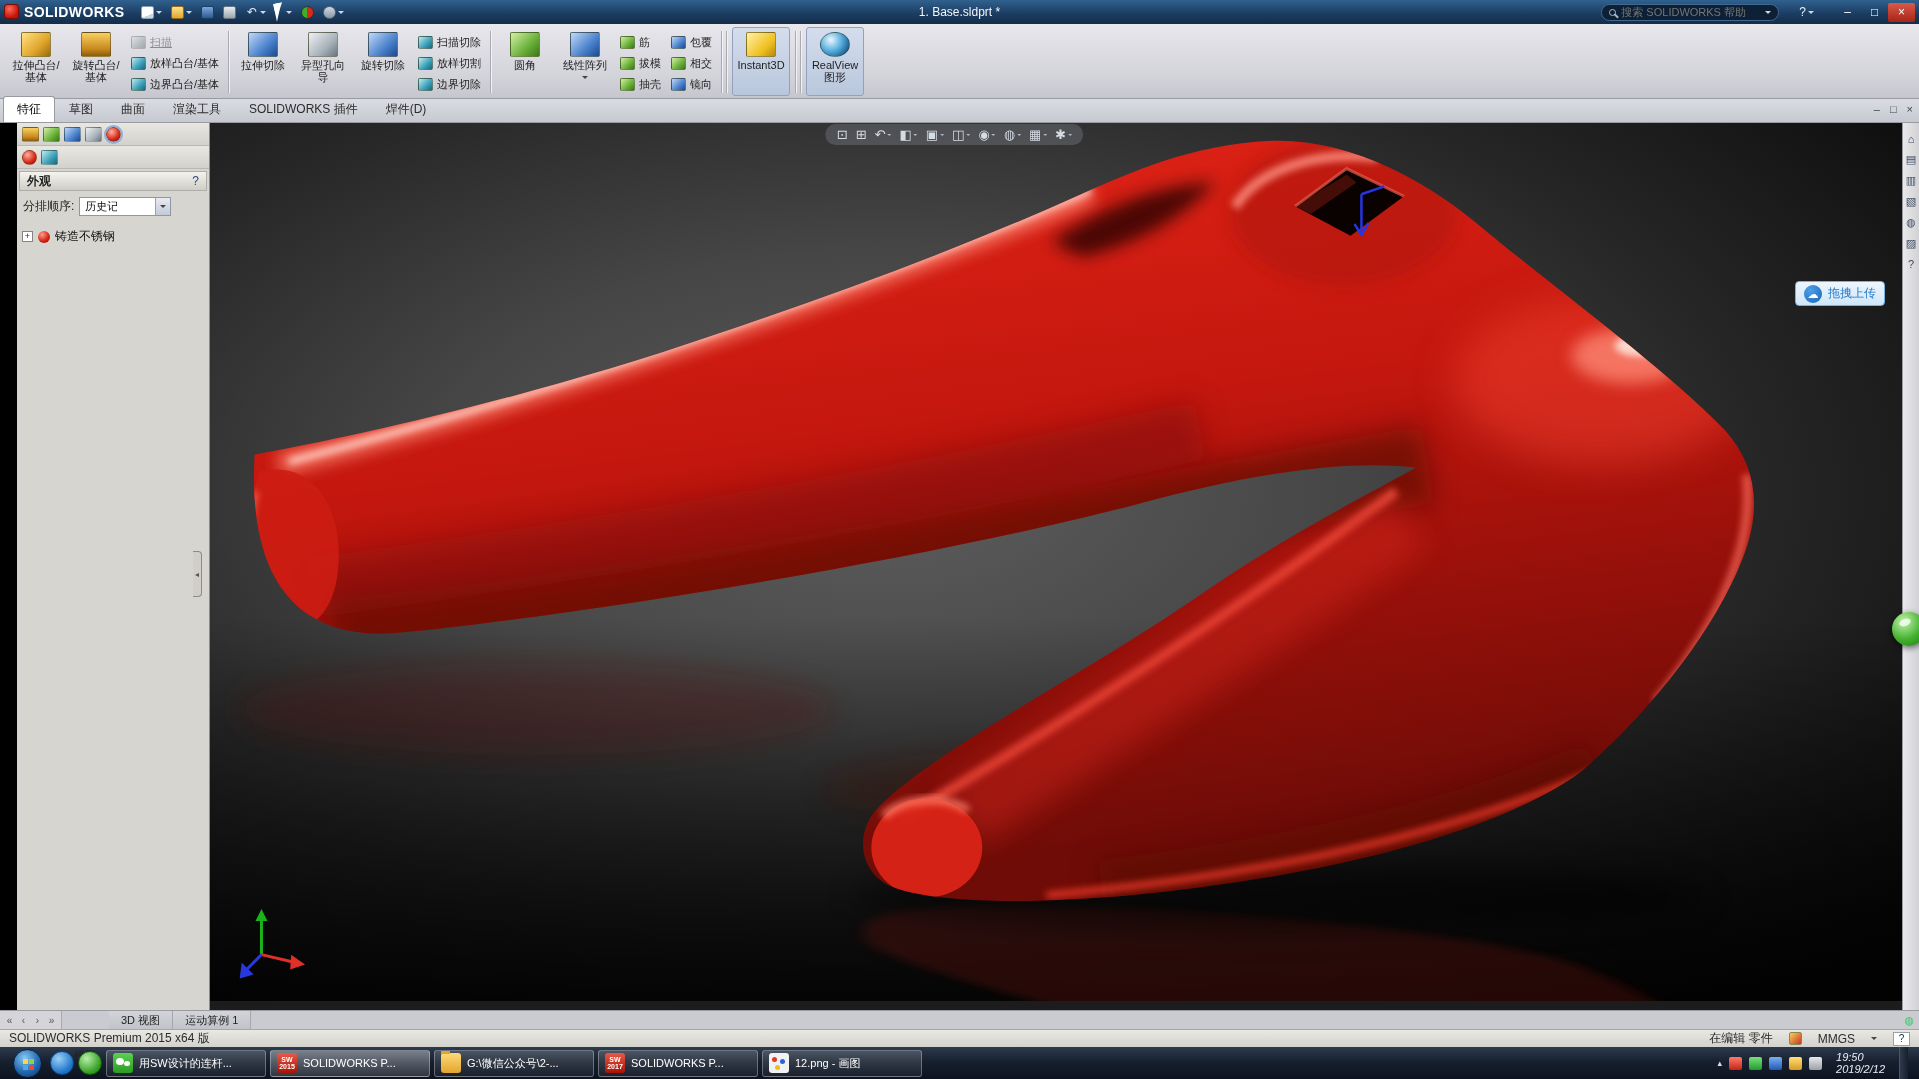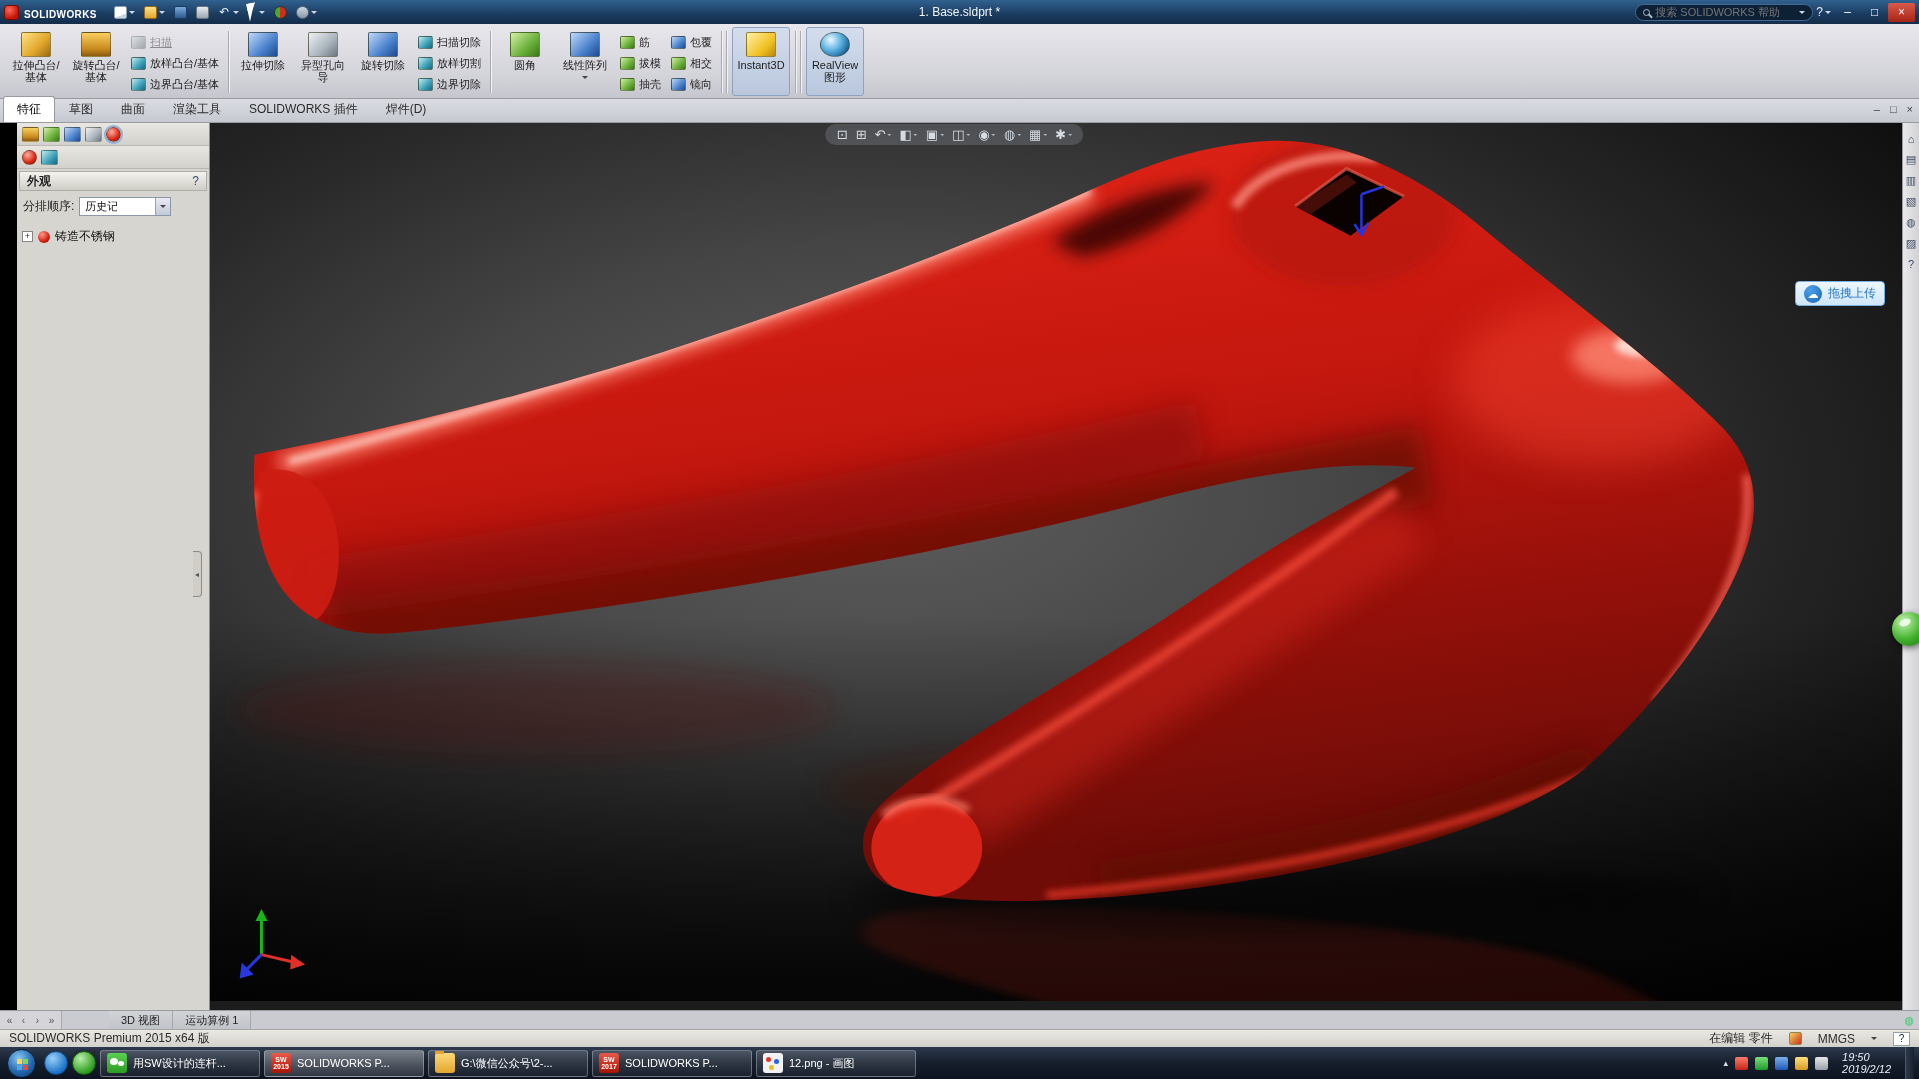--- a/index.html
+++ b/index.html
@@ -2,39 +2,39 @@
 <html><head>
 <meta charset="utf-8">
 <style>
   * { box-sizing: border-box; margin:0; padding:0; }
   html,body { width:1919px; height:1079px; overflow:hidden; background:#000;
     font-family:"Liberation Sans","DejaVu Sans",sans-serif; font-size:12px; user-select:none; }
 
   
   .titlebar { height:24px; background:linear-gradient(#30618f,#1c3e63 55%,#132c49);
     display:flex; align-items:center; padding:0 4px; color:#fff; position:relative; }
-  .logo { display:flex; align-items:flex-end; gap:5px; font-weight:bold; font-size:10px; letter-spacing:.4px; }
+  .logo { display:flex; align-items:flex-start; gap:5px; font-weight:bold; font-size:14px; letter-spacing:.4px; }
   .logo-mark { width:15px; height:15px; border-radius:3px;
     background:radial-gradient(circle at 35% 30%, #ff6a58, #c41408 70%); border:1px solid #7a0c04; }
   .tb-icons { display:flex; align-items:center; gap:3px; margin-left:14px; }
   .tb-btn { height:19px; display:flex; align-items:center; gap:2px; padding:0 3px; border-radius:2px; }
   .gi { width:13px; height:13px; border-radius:2px; display:inline-block; }
   .gi-page { background:linear-gradient(160deg,#ffffff 70%,#c9d6e2 70%); border:1px solid #8aa0b4; }
   .gi-folder { background:linear-gradient(#ffe18a,#e2a62e); border:1px solid #96691a; }
   .gi-save { background:linear-gradient(#7aa8d8,#2c5a90); border:1px solid #1a3c66; }
   .gi-print { background:linear-gradient(#e8ecef,#9aa6b0); border:1px solid #667280; }
   .gi-undo { background:transparent; color:#dfe8f2; font-size:12px; line-height:13px; text-align:center; }
   .gi-cursor { width:0; height:0; border-left:5px solid #fff; border-right:4px solid transparent;
     border-bottom:11px solid transparent; border-top:7px solid #fff; transform:rotate(-12deg); }
   .gi-rebuild { background:linear-gradient(90deg,#3fae2a 50%,#d62a1a 50%); border:1px solid #333; border-radius:50%; }
   .gi-options { background:linear-gradient(#cfd8e2,#8a98a8); border:1px solid #5a6878; border-radius:50%; }
   .tri { width:0; height:0; border:3px solid transparent; border-top-color:#cfd8e2; margin-top:3px; display:inline-block; }
   .tri.dark { border-top-color:#444; }
   .tb-title { position:absolute; left:50%; top:50%; transform:translate(-50%,-50%); font-size:12px; color:#f2f6fa; }
-  .tb-right { margin-left:auto; display:flex; align-items:center; gap:3px; }
+  .tb-right { margin-left:auto; display:flex; align-items:center; gap:20px; }
   .searchbox { width:178px; height:17px; background:#0d2036; border:1px solid #41698f; border-radius:9px;
     display:flex; align-items:center; gap:5px; padding:0 7px; }
   .mag { width:7px; height:7px; border:1.5px solid #a8bccc; border-radius:50%; position:relative; flex:none; }
   .mag::after { content:""; position:absolute; width:5px; height:1.5px; background:#a8bccc;
     transform:rotate(45deg); right:-4px; bottom:-2px; }
   .searchbox input { flex:1; min-width:0; background:transparent; border:none; outline:none; color:#b9c7d5;
     font-size:11px; font-family:inherit; }
   .tb-help { font-size:12px; color:#e8eef4; display:flex; align-items:center; gap:2px; }
   .win-controls { display:flex; align-items:center; }
   .win-controls span { width:27px; height:19px; text-align:center; line-height:18px; font-size:12px; color:#fff; }
@@ -138,21 +138,21 @@
   
   .statusbar { height:18px; background:linear-gradient(#eae8e2,#d3d1cb); border-top:1px solid #a8a6a0;
     display:flex; align-items:center; padding:0 9px; color:#2c2c2c; }
   .sb-right { margin-left:auto; display:flex; align-items:center; gap:16px; }
   .sb-ic { width:13px; height:13px; border-radius:2px; background:linear-gradient(135deg,#f8d060,#c8341c); border:1px solid #885; }
   .sb-help { width:17px; height:14px; border:1px solid #98a0a8; background:#fff; text-align:center; font-size:10px;
     line-height:12px; color:#234; }
 
   
   .taskbar { height:32px; background:linear-gradient(#2d3a4e,#17202e 45%,#0c1220); display:flex; align-items:center;
-    padding:0 3px; gap:4px; }
+    padding:0 9px; gap:4px; }
   .orb { width:29px; height:29px; border-radius:50%; margin:0 4px; position:relative; flex:none;
     background:radial-gradient(circle at 40% 30%,#85c8f2,#2468b0 55%,#0c3468); border:1px solid #0a2038; }
   .orb::after { content:""; position:absolute; left:9px; top:9px; width:5px; height:5px; background:#ffd34a;
     box-shadow:6px 0 0 #8ad44a, 0 6px 0 #4aa8e8, 6px 6px 0 #e84a3a; }
   .qico { width:24px; height:24px; border-radius:4px; flex:none; }
   .q-browser { background:radial-gradient(circle at 35% 30%,#9ad0f5,#1a72c8 70%); border:1px solid #0c4a88; border-radius:50%; }
   .q-safe { background:radial-gradient(circle at 35% 30%,#b8efaa,#2e9c1e 70%); border:1px solid #145c0c; border-radius:50%; }
   .tbtn { height:27px; width:160px; flex:none; background:linear-gradient(rgba(255,255,255,.17),rgba(255,255,255,.05));
     border:1px solid rgba(255,255,255,.3); border-radius:3px; display:flex; align-items:center; gap:6px; padding:0 6px;
     color:#fff; font-size:11px; overflow:hidden; white-space:nowrap; }

